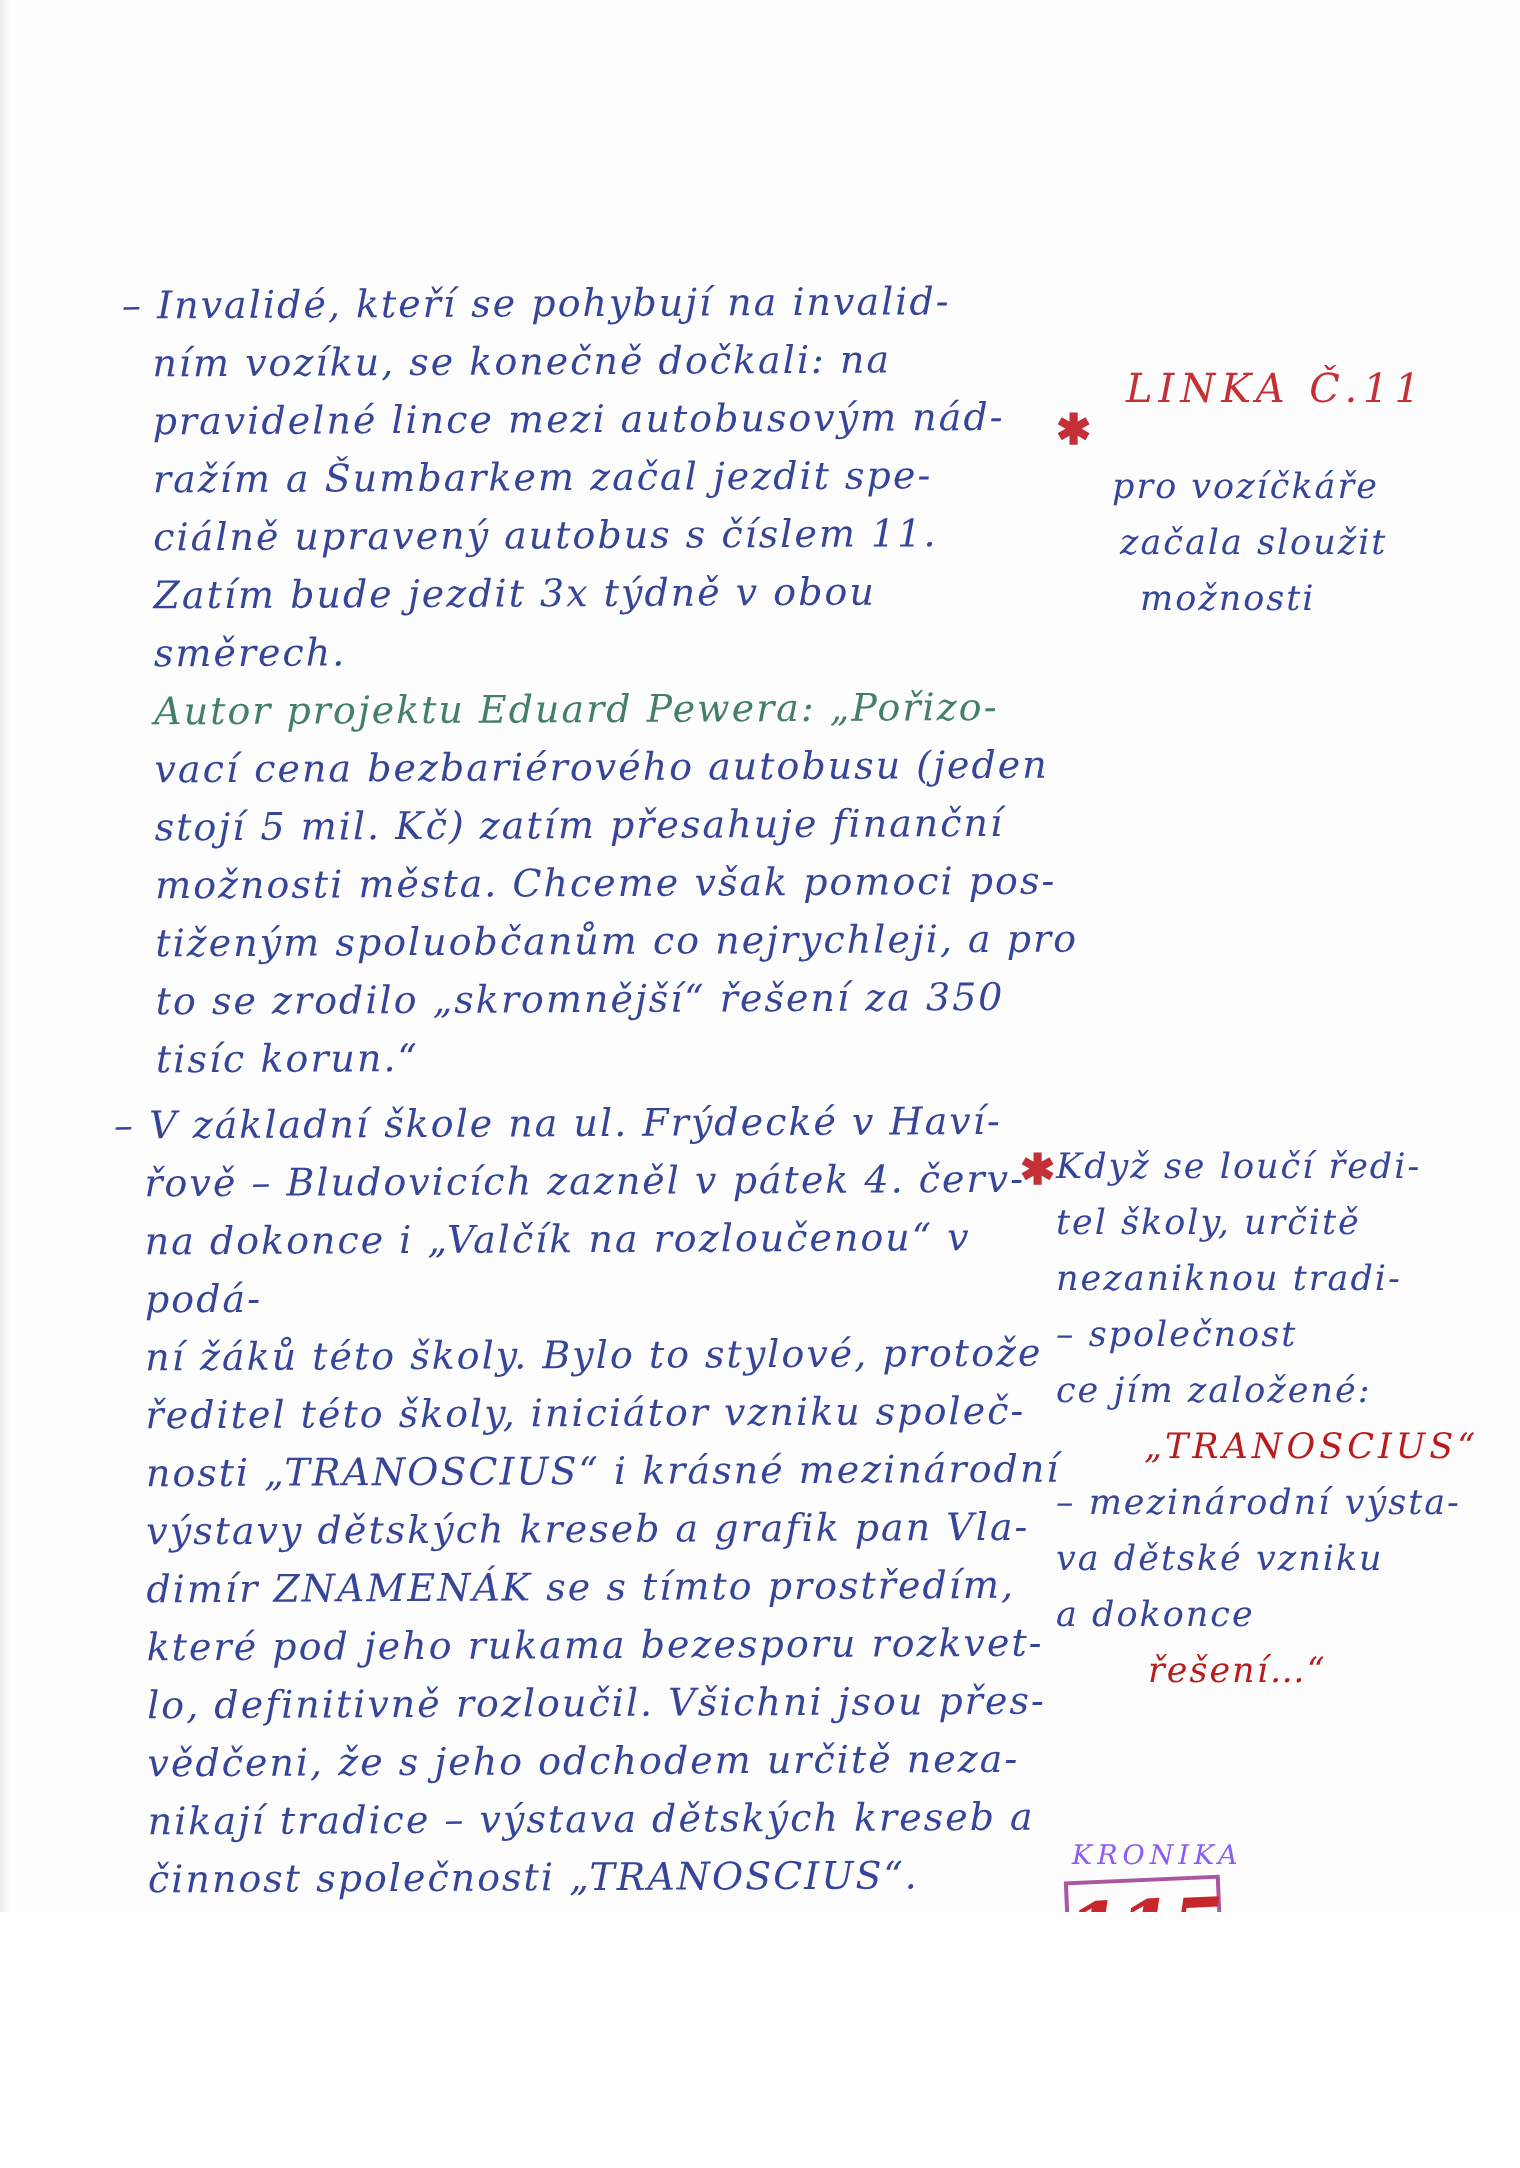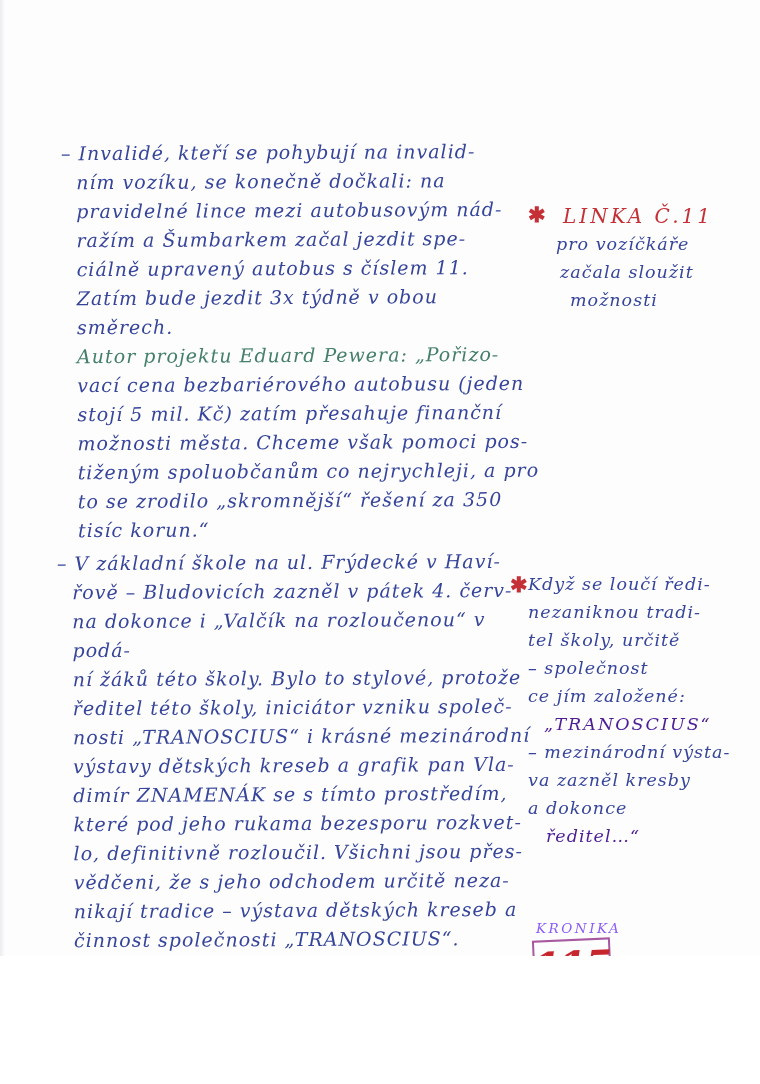--- a/index.html
+++ b/index.html
@@ -12,32 +12,32 @@
   
   .left-edge { position:absolute; left:0; top:0; width:5px; height:1084px;
     background:linear-gradient(to right, #ececf0, rgba(255,255,255,0)); }
   .page-edge { position:absolute; left:0; top:1059px; width:760px; height:2px; background:#e3e3e8; }
   .corner-mark { position:absolute; left:0; top:1061px; width:3px; height:17px; background:#3c3c46; }
 
   
   .hw { font-style:italic; letter-spacing:1px; }
   .b { color:#36459a; }
   .g { color:#447f69; }
-  .r { color:#4c1d95; }
+  .r { color:#b91c1c;margin-left:28px; }
 
   .para { position:absolute; width:478px; font-size:19px; line-height:29px; transform:rotate(-0.3deg); }
   .para1 { left:62px; top:138px; }
   .para2 { left:58px; top:548px; }
   .para .ln:not(:first-child) { padding-left:15px; }
 
   .star { position:absolute; font-size:21px; font-weight:bold; color:#c52f36; font-style:normal; }
   .star1 { left:528px; top:202px; }
   .star2 { left:510px; top:572px; }
 
-  .note1-title { position:absolute; left:563px; top:204px; font-size:20px; letter-spacing:3px; color:#c52f36; }
+  .note1-title { position:absolute; left:563px; top:182px; font-size:20px; letter-spacing:3px; color:#c52f36; }
   .note1-body { position:absolute; left:556px; top:230px; font-size:17.5px; line-height:28px; }
   .note1-body .ln:nth-child(2) { padding-left:4px;text-align:right; }
   .note1-body .ln:nth-child(3) { padding-left:14px; }
 
   .note2-body { position:absolute; left:528px; top:570px; font-size:17.5px; line-height:28px; width:210px; }
   .note2-body .ln-indent1 { padding-left:16px; letter-spacing:2px; }
   .note2-body .ln-indent2 { padding-left:6px; }
   .note2-body .ln-indent3 { padding-left:18px; }
 
   .stamp-label { position:absolute; left:536px; top:920px; font-size:13.5px; letter-spacing:2.5px;
@@ -92,29 +92,29 @@
     <div class="ln b">které pod jeho rukama bezesporu rozkvet-</div>
     <div class="ln b">lo, definitivně rozloučil. Všichni jsou přes-</div>
     <div class="ln b">vědčeni, že s jeho odchodem určitě neza-</div>
     <div class="ln b">nikají tradice – výstava dětských kreseb a</div>
     <div class="ln b">činnost společnosti „TRANOSCIUS“.</div>
   </div>
 
   <span class="star star2">✱</span>
   <div class="note2-body hw">
     <div class="ln b">Když se loučí ředi-</div>
+    <div class="ln b">tel školy, určitě</div>
     <div class="ln b">nezaniknou tradi-</div>
-    <div class="ln b">tel školy, určitě</div>
     <div class="ln b">– společnost</div>
     <div class="ln b">ce jím založené:</div>
     <div class="ln r ln-indent1">„TRANOSCIUS“</div>
     <div class="ln b">– mezinárodní výsta-</div>
-    <div class="ln b">va zazněl kresby</div>
+    <div class="ln b">va dětské vzniku</div>
     <div class="ln b">a dokonce</div>
-    <div class="ln r ln-indent3">ředitel…“</div>
+    <div class="ln r ln-indent3">řešení…“</div>
   </div>
 
   <div class="stamp-label">KRONIKA</div>
   <div class="stamp-box">
     <span class="stamp-number">115</span>
   </div>
   <div class="stamp-year">1999</div>
 
   <div class="page-edge"></div>
   <div class="corner-mark"></div>

